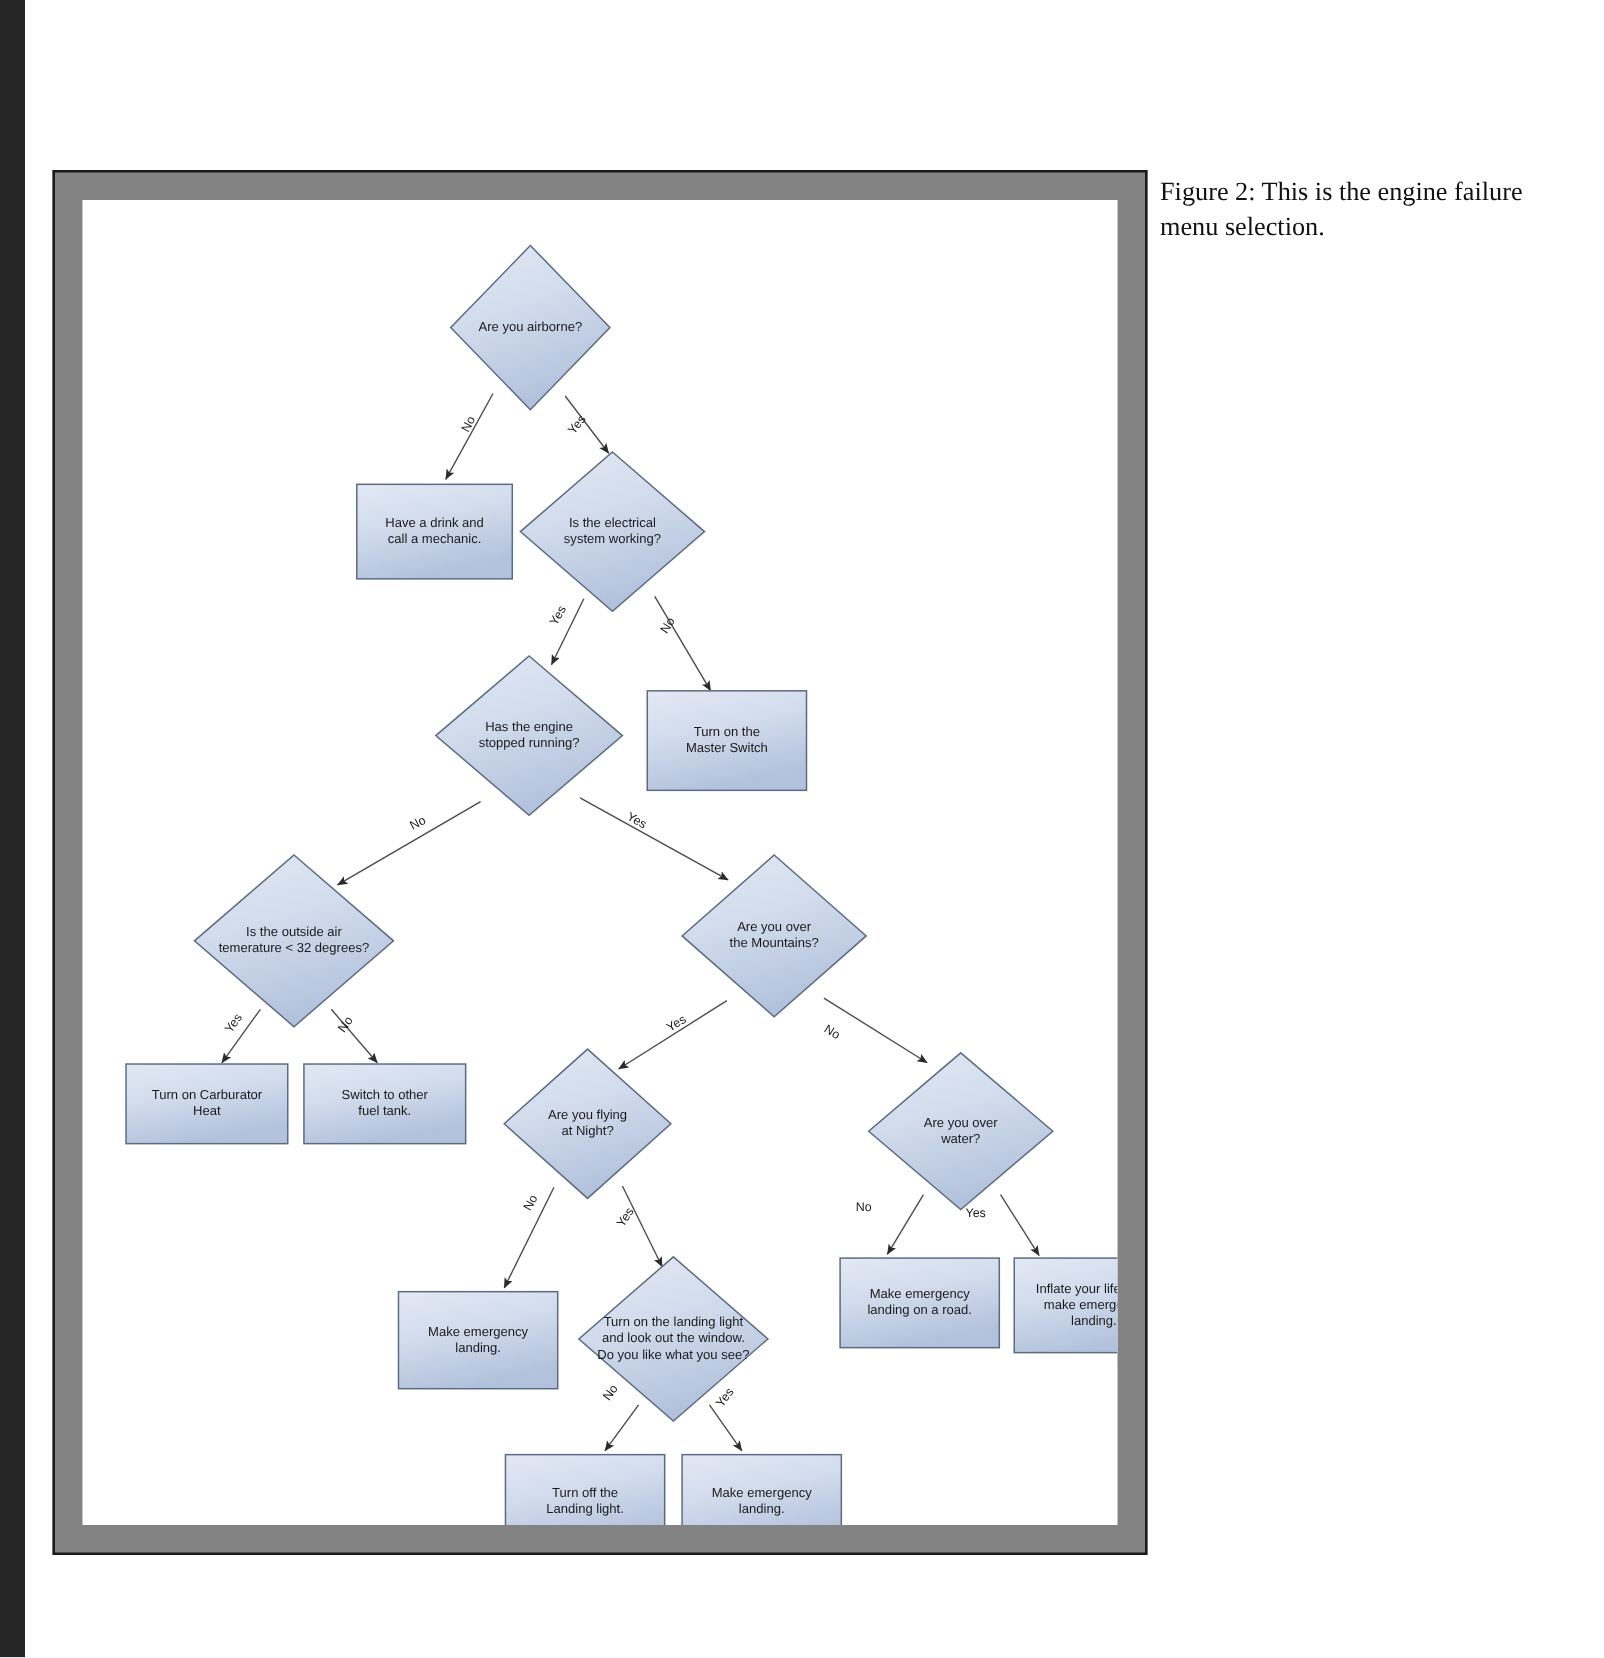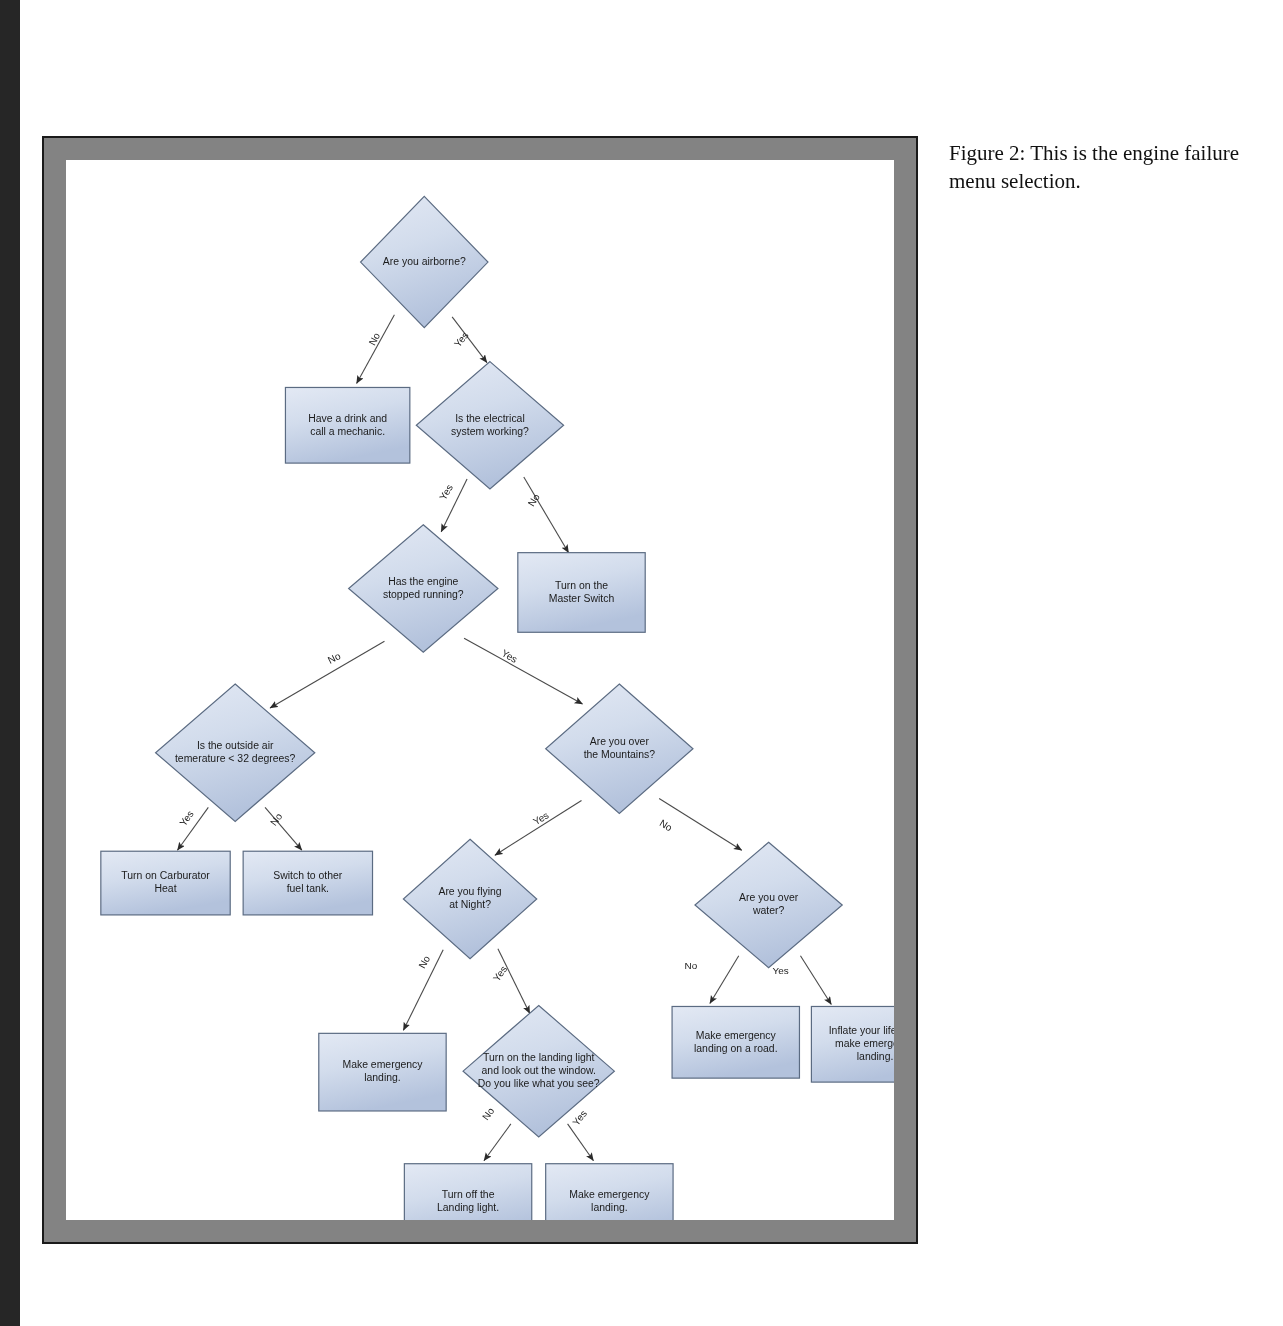--- a/index.html
+++ b/index.html
@@ -71,21 +71,20 @@
   
   #figure-caption {
     position: absolute;
     left: 928px;
     top: 140px;
     width: 330px;
     font-family: "Liberation Serif", serif;
     font-size: 21px;
     line-height: 1.32;
     color: #111111;
-    margin-left: 21px;
   }
 </style>
 </head>
 <body>
 
 <div id="page">
 
   <div id="edge-strip"></div>
 
   <div id="figure-frame">

